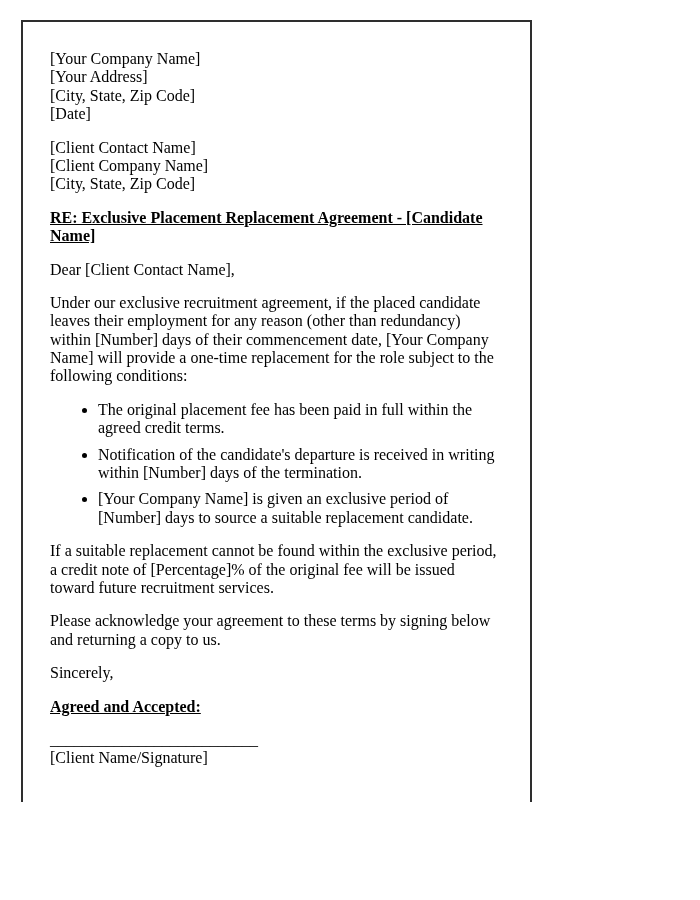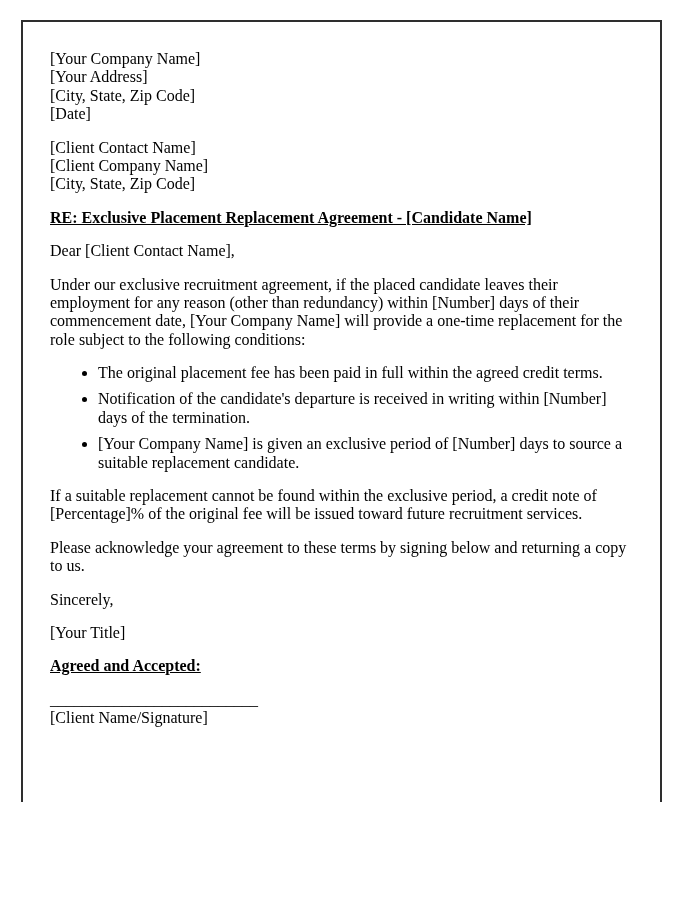--- a/index.html
+++ b/index.html
@@ -7,21 +7,21 @@
     padding: 0;
     background: #ffffff;
     width: 700px;
     height: 900px;
     overflow: hidden;
   }
   .page {
     position: absolute;
     left: 21px;
     top: 20px;
-    width: 641px;
+    width: 511px;
     height: 782px;
     box-sizing: border-box;
     border: 2px solid #2e2e2e;
     border-bottom: none;
     padding: 28px 27px 0 27px;
     background: #ffffff;
     color: #000000;
     font-family: "Liberation Serif", "DejaVu Serif", serif;
     font-size: 16px;
     line-height: 1.15;
@@ -82,21 +82,20 @@
     <li>[Your Company Name] is given an exclusive period of [Number] days to source a suitable replacement candidate.</li>
   </ul>
 
   <p>If a suitable replacement cannot be found within the exclusive period, a credit note of [Percentage]% of the original fee will be issued toward future recruitment services.</p>
 
   <p>Please acknowledge your agreement to these terms by signing below and returning a copy to us.</p>
 
   <p>Sincerely,</p>
 
   <div class="block">
-    <div>[Your Title]</div>
   </div>
 
   <p class="bold">Agreed and Accepted:</p>
 
   <div class="block">
     <div class="sig-line">__________________________</div>
     <div>[Client Name/Signature]</div>
   </div>
 
 </div>

